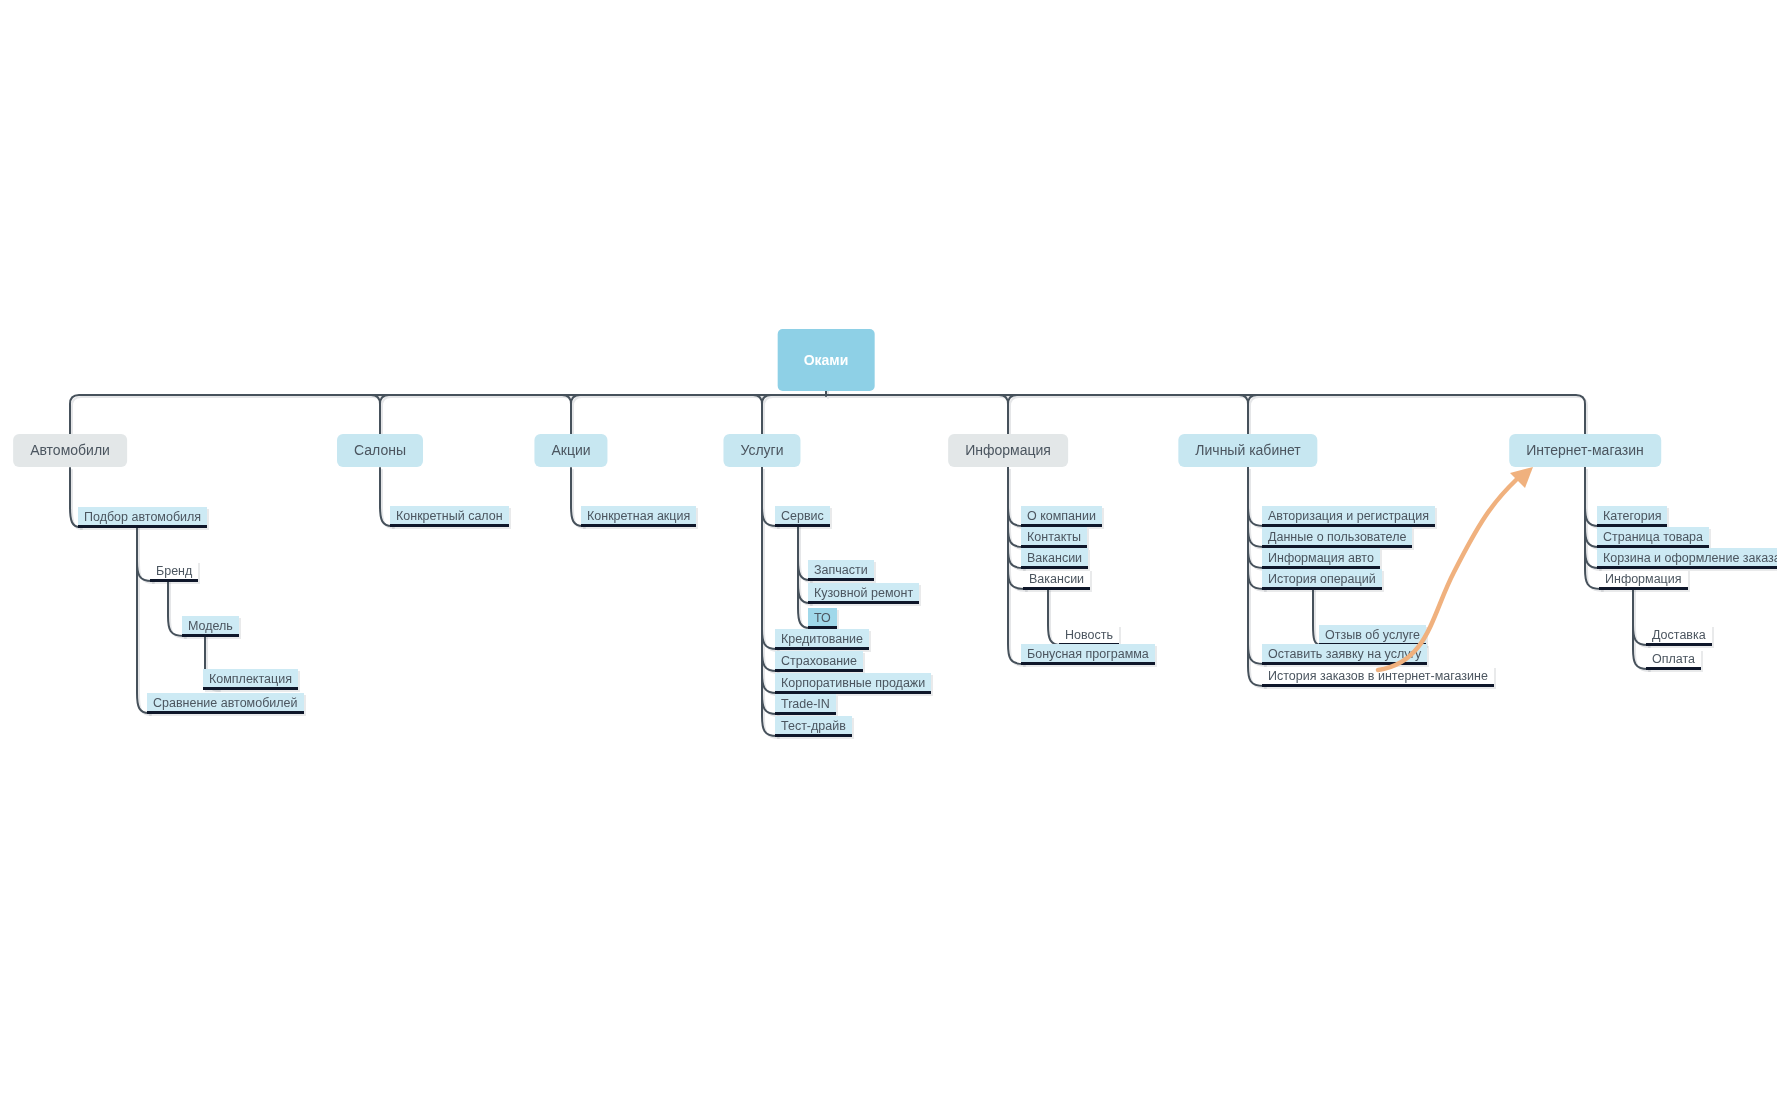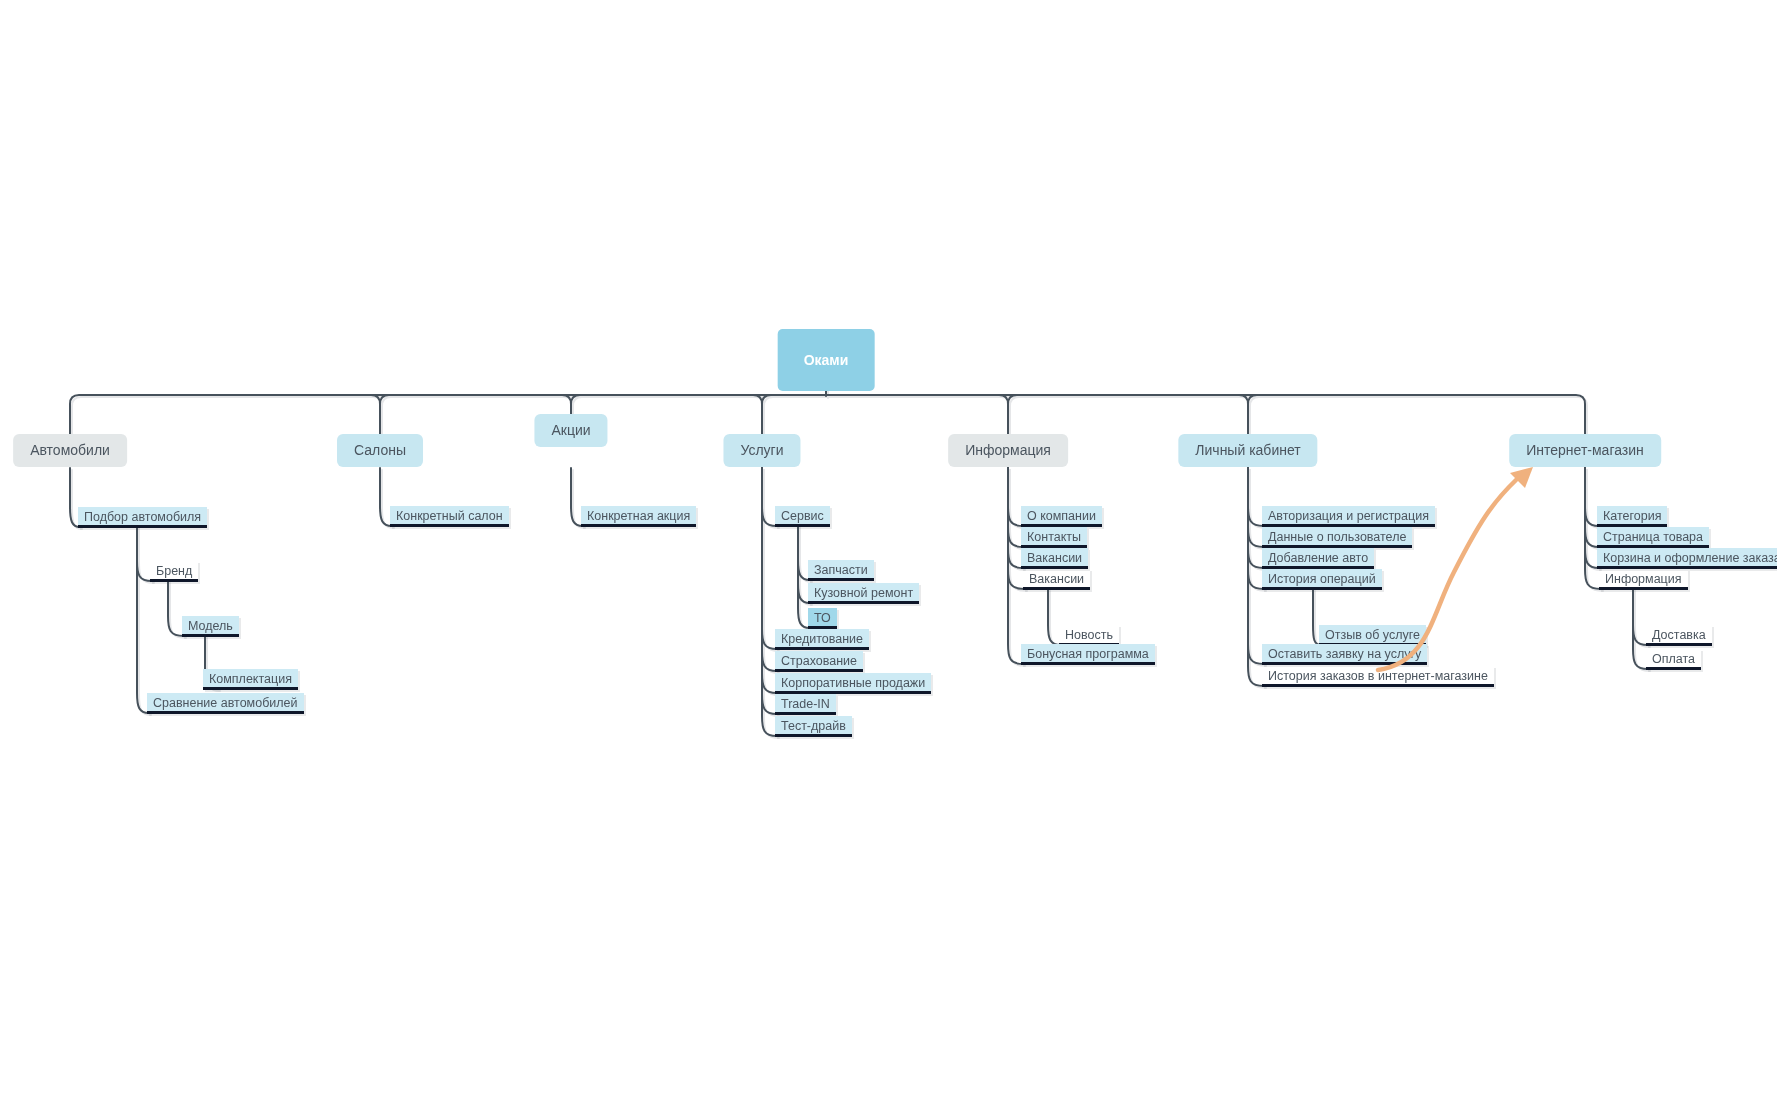--- a/index.html
+++ b/index.html
@@ -77,21 +77,21 @@
       <path d="M1585 468 V569 C1585 583 1587 589 1601 589"></path>
       <path d="M1633 589 V625 C1633 639 1635 645 1648 645"></path>
       <path d="M1633 589 V649 C1633 663 1635 669 1648 669"></path>
     </g>
   </svg>
 
   <div class="root" style="left:826px;top:329px;">Оками</div>
 
   <div class="box gray" style="left:70px;top:434px;">Автомобили</div>
   <div class="box blue" style="left:380px;top:434px;">Салоны</div>
-  <div class="box blue" style="left:571px;top:414px;">Акции</div>
+  <div class="box blue" style="left:571px;top:434px;">Акции</div>
   <div class="box blue" style="left:762px;top:434px;">Услуги</div>
   <div class="box gray" style="left:1008px;top:434px;">Информация</div>
   <div class="box blue" style="left:1248px;top:434px;">Личный кабинет</div>
   <div class="box blue" style="left:1585px;top:434px;">Интернет-магазин</div>
 
   <div class="leaf highlight" style="left:78px;top:507px;">Подбор автомобиля</div>
   <div class="leaf plain" style="left:150px;top:561px;">Бренд</div>
   <div class="leaf highlight" style="left:182px;top:616px;">Модель</div>
   <div class="leaf highlight" style="left:203px;top:669px;">Комплектация</div>
   <div class="leaf highlight" style="left:147px;top:693px;">Сравнение автомобилей</div>
@@ -111,21 +111,21 @@
 
   <div class="leaf highlight" style="left:1021px;top:506px;">О компании</div>
   <div class="leaf highlight" style="left:1021px;top:527px;">Контакты</div>
   <div class="leaf highlight" style="left:1021px;top:548px;">Вакансии</div>
   <div class="leaf plain" style="left:1023px;top:569px;">Вакансии</div>
   <div class="leaf plain" style="left:1059px;top:625px;">Новость</div>
   <div class="leaf highlight" style="left:1021px;top:644px;">Бонусная программа</div>
 
   <div class="leaf highlight" style="left:1262px;top:506px;">Авторизация и регистрация</div>
   <div class="leaf highlight" style="left:1262px;top:527px;">Данные о пользователе</div>
-  <div class="leaf highlight" style="left:1262px;top:548px;">Добавление авто</div>
+  <div class="leaf highlight" style="left:1262px;top:548px;">Информация авто</div>
   <div class="leaf highlight" style="left:1262px;top:569px;">История операций</div>
   <div class="leaf highlight" style="left:1319px;top:625px;">Отзыв об услуге</div>
   <div class="leaf highlight" style="left:1262px;top:644px;">Оставить заявку на услугу</div>
   <div class="leaf plain" style="left:1262px;top:666px;">История заказов в интернет-магазине</div>
 
   <div class="leaf highlight" style="left:1597px;top:506px;">Категория</div>
   <div class="leaf highlight" style="left:1597px;top:527px;">Страница товара</div>
   <div class="leaf highlight" style="left:1597px;top:548px;">Корзина и оформление заказа</div>
   <div class="leaf plain" style="left:1599px;top:569px;">Информация</div>
   <div class="leaf plain" style="left:1646px;top:625px;">Доставка</div>

